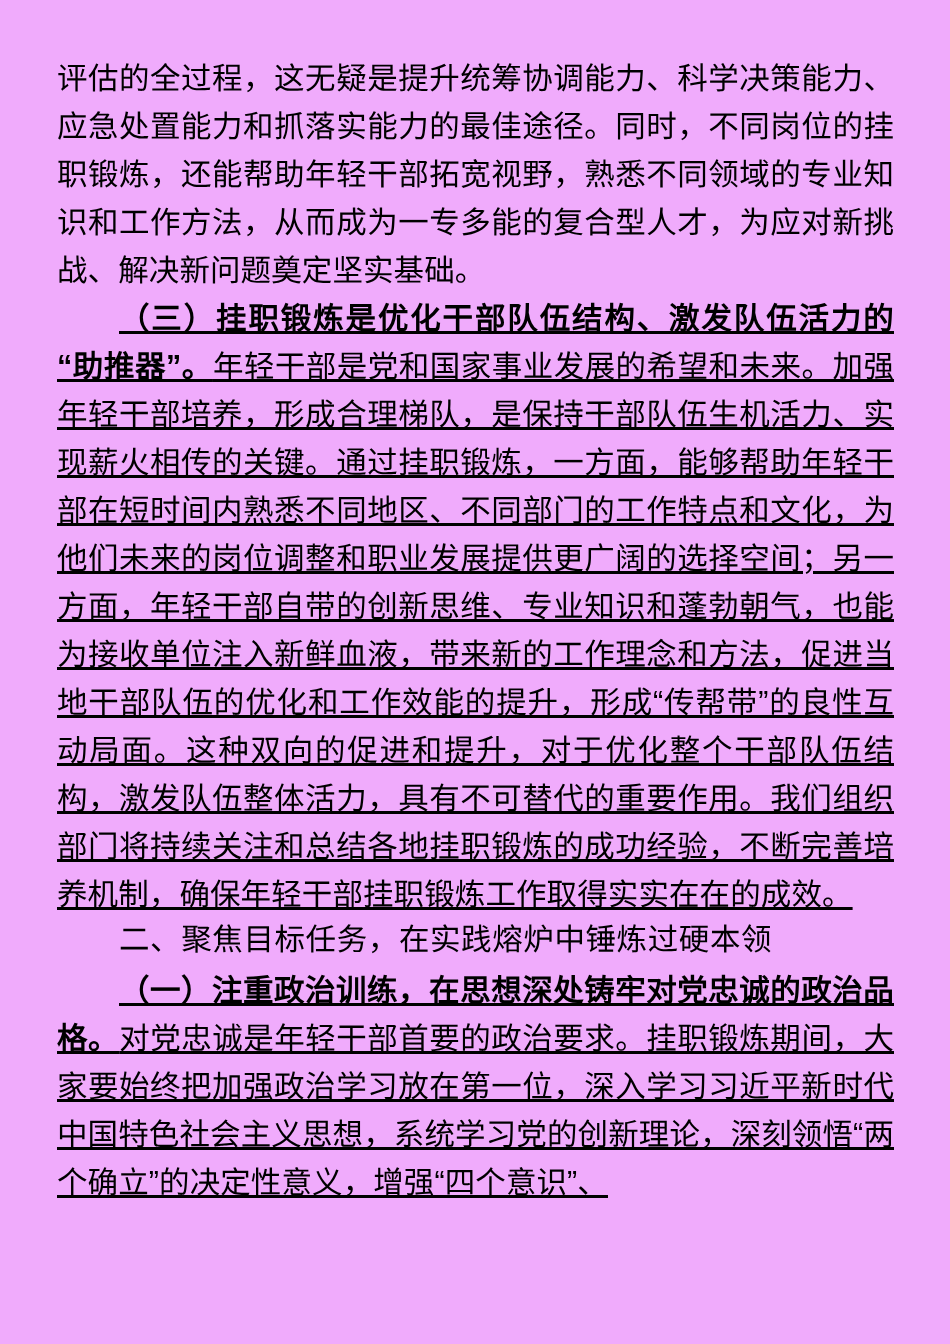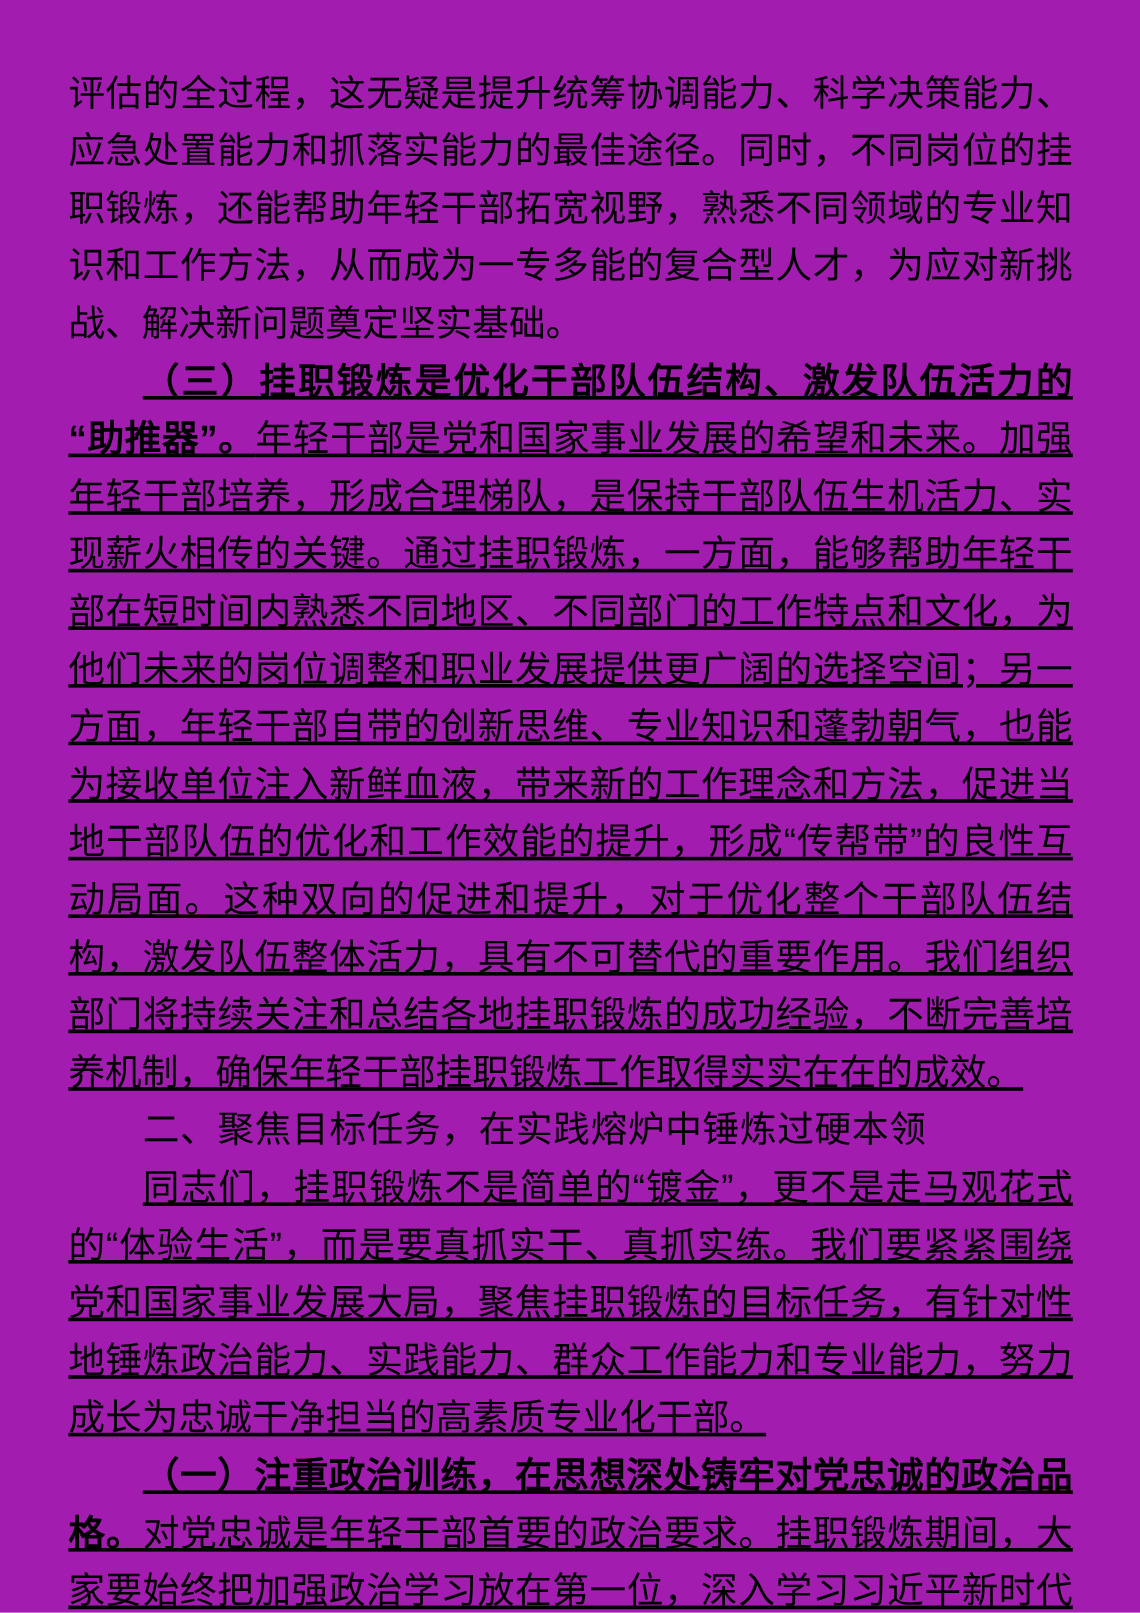--- a/index.html
+++ b/index.html
@@ -17,21 +17,21 @@
     color: #000000;
     -webkit-font-smoothing: antialiased;
   }
 
   .page {
     position: relative;
     width: 950px;
     height: 1344px;
     box-sizing: border-box;
     padding: 0;
-    background: #a21caf;
+    background: #f0abfc;
   }
 
   .doc-body {
     position: absolute;
     left: 57px;
     top: 54px;
     width: 837px;
   }
 
   
@@ -53,21 +53,21 @@
   }
 
   
   .runin-heading {
     font-weight: 700;
     letter-spacing: 0.2px;
   }
 
   
   .section-heading {
-    font-family: Liberation Sans, sans-serif;
+    font-family: Liberation Mono, monospace;
     font-size: 30.5px;
     line-height: 48px;
     text-indent: 62px;
     margin: 0;
     font-weight: 400;
     letter-spacing: 0.6px;
     text-align: left;
   }
 
   
@@ -80,18 +80,17 @@
 
 <div class="page">
   <div class="doc-body">
 
     <p class="para">评估的全过程，这无疑是提升统筹协调能力、科学决策能力、应急处置能力和抓落实能力的最佳途径。同时，不同岗位的挂职锻炼，还能帮助年轻干部拓宽视野，熟悉不同领域的专业知识和工作方法，从而成为一专多能的复合型人才，为应对新挑战、解决新问题奠定坚实基础。</p>
 
     <p class="para indent"><span class="runin-heading">（三）挂职锻炼是优化干部队伍结构、激发队伍活力的“助推器”。</span><span>年轻干部是党和国家事业发展的希望和未来。加强年轻干部培养，形成合理梯队，是保持干部队伍生机活力、实现薪火相传的关键。通过挂职锻炼，一方面，能够帮助年轻干部在短时间内熟悉不同地区、不同部门的工作特点和文化，为他们未来的岗位调整和职业发展提供更广阔的选择空间；另一方面，年轻干部自带的创新思维、专业知识和蓬勃朝气，也能为接收单位注入新鲜血液，带来新的工作理念和方法，促进当地干部队伍的优化和工作效能的提升，形成“传帮带”的良性互动局面。这种双向的促进和提升，对于优化整个干部队伍结构，激发队伍整体活力，具有不可替代的重要作用。我们组织部门将持续关注和总结各地挂职锻炼的成功经验，不断完善培养机制，确保年轻干部挂职锻炼工作取得实实在在的成效。</span></p>
 
     <p class="section-heading">二、聚焦目标任务，在实践熔炉中锤炼过硬本领</p>
 
-    <p class="para indent">同志们，挂职锻炼不是简单的“镀金”，更不是走马观花式的“体验生活”，而是要真抓实干、真抓实练。我们要紧紧围绕党和国家事业发展大局，聚焦挂职锻炼的目标任务，有针对性地锤炼政治能力、实践能力、群众工作能力和专业能力，努力成长为忠诚干净担当的高素质专业化干部。</p>
 
     <p class="para indent"><span class="runin-heading">（一）注重政治训练，在思想深处铸牢对党忠诚的政治品格。</span><span>对党忠诚是年轻干部首要的政治要求。挂职锻炼期间，大家要始终把加强政治学习放在第一位，深入学习习近平新时代中国特色社会主义思想，系统学习党的创新理论，深刻领悟“两个确立”的决定性意义，增强“四个意识”、</span></p>
 
   </div>
 </div>
 
 </body></html>

